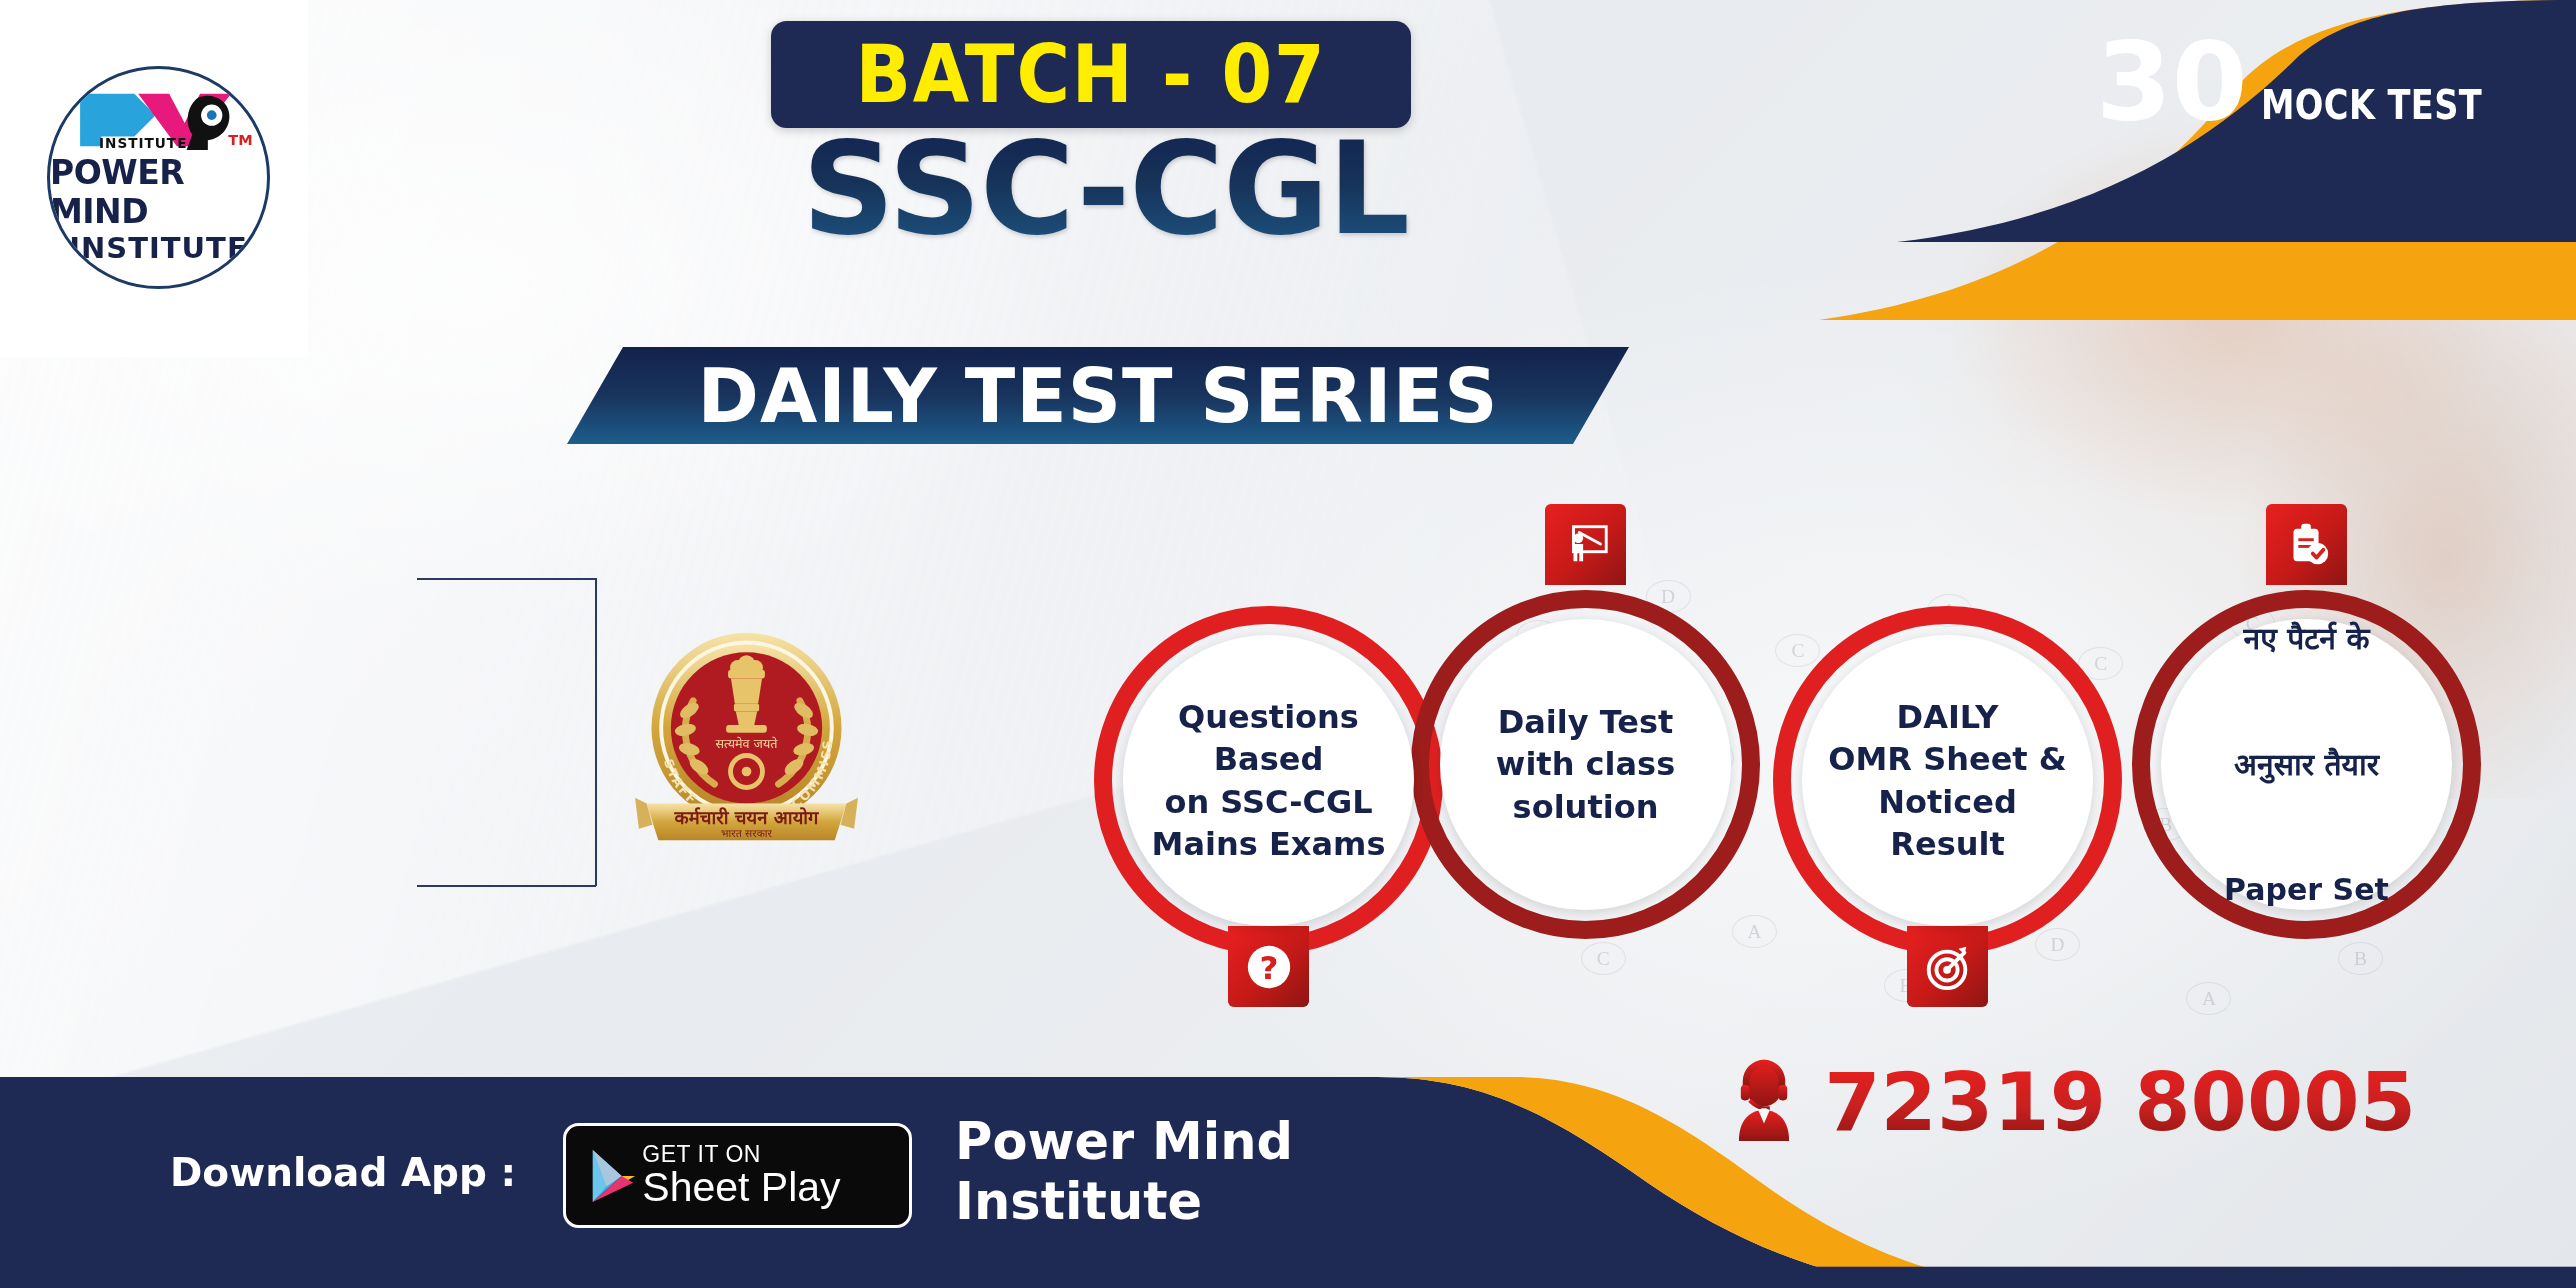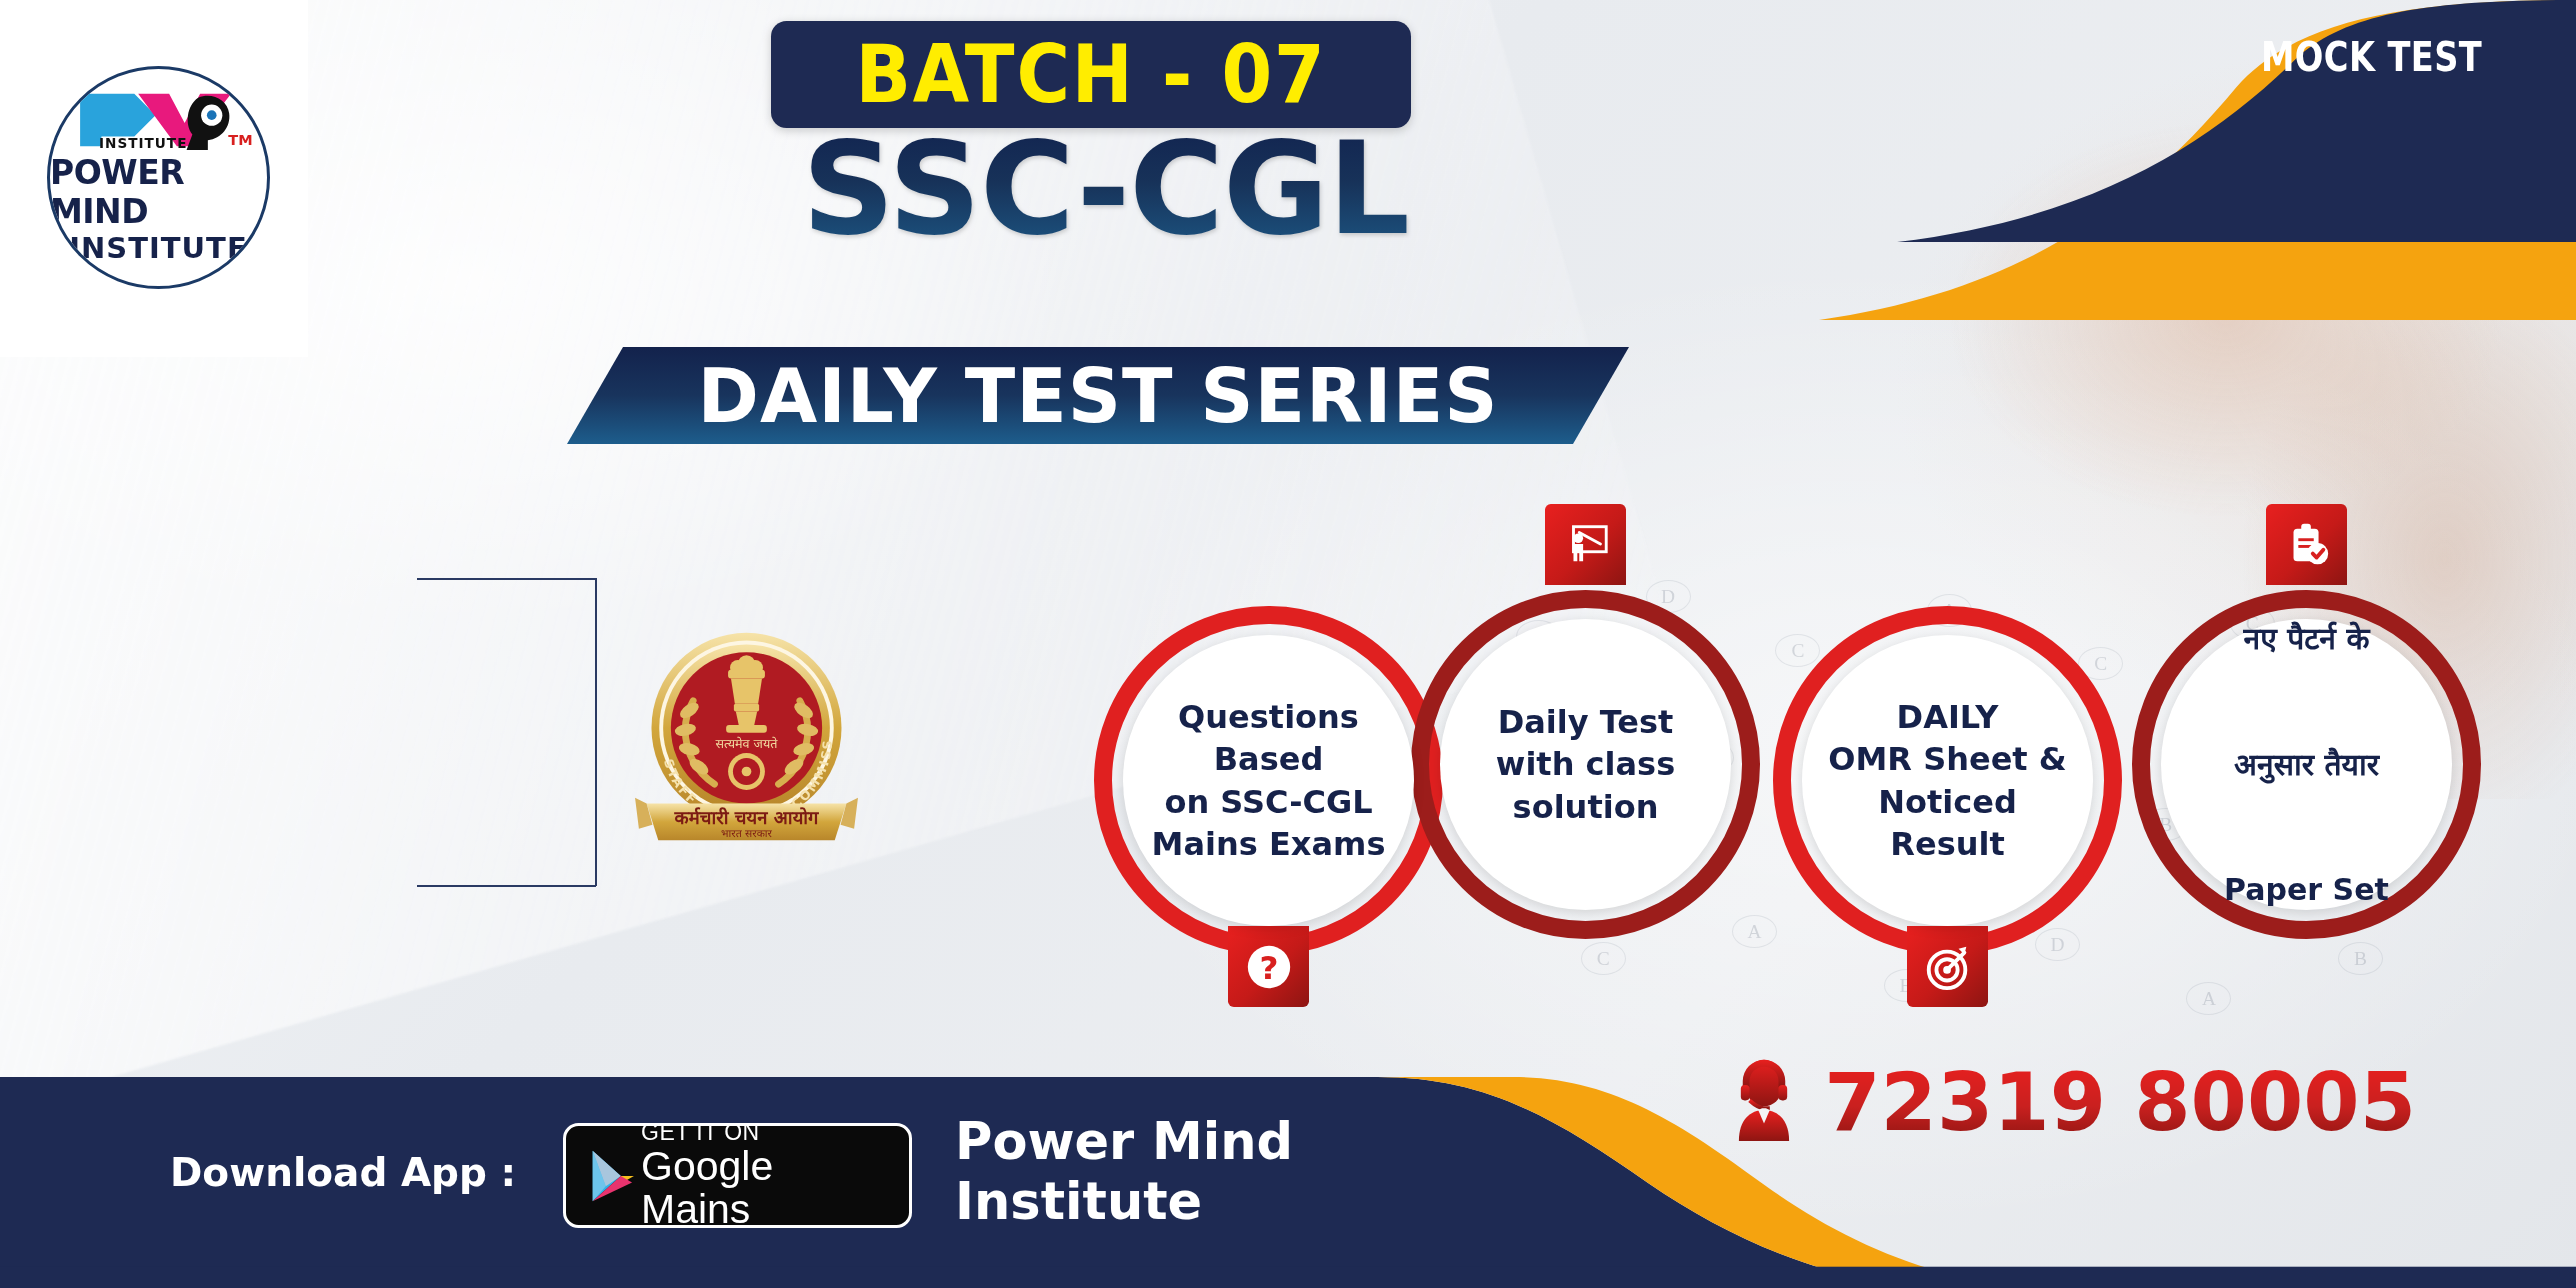--- a/index.html
+++ b/index.html
@@ -204,20 +204,21 @@
     <span class="txt">BATCH - 07</span>
   </div>
 
   <div id="main-title">SSC-CGL</div>
 
   <div id="series-ribbon">
     <span class="txt">DAILY TEST SERIES</span>
   </div>
 
   <div id="mock-wrap">
+    <span id="mock-count">30</span>
     <span id="mock-label">MOCK TEST</span>
   </div>
 
   <div class="bracket" id="bk-top"></div>
   <div class="bracket" id="bk-v"></div>
   <div class="bracket" id="bk-bot"></div>
 
 
   <svg id="ssc-emblem" viewBox="0 0 230 245">
     <defs>
@@ -351,21 +352,21 @@
   <div id="gp-badge">
     <svg width="52" height="58" viewBox="0 0 54 60">
       <path d="M6,3 L36,30 L6,57 Z" fill="#32b2e8"></path>
       <path d="M6,3 L36,30 L20,41 Z" fill="#a8c6dd"></path>
       <path d="M36,30 L50,30 L36,38 Z" fill="#f7c01e"></path>
       <path d="M6,57 L36,30 L48,37 Z" fill="#e8336e"></path>
       <path d="M6,3 L6,57 L20,41 Z" fill="#9fd5ee" opacity=".55"></path>
     </svg>
     <div id="gp-text">
       <div id="gp-get">GET IT ON</div>
-      <div id="gp-name">Google Mains</div>
+      <div id="gp-name">Sheet Play</div>
     </div>
   </div>
 
   <div id="brand-name">
     <div>Power Mind</div>
     <div>Institute</div>
   </div>
 
   <div id="phone-wrap">
     <svg width="78" height="85" viewBox="0 0 80 88">

